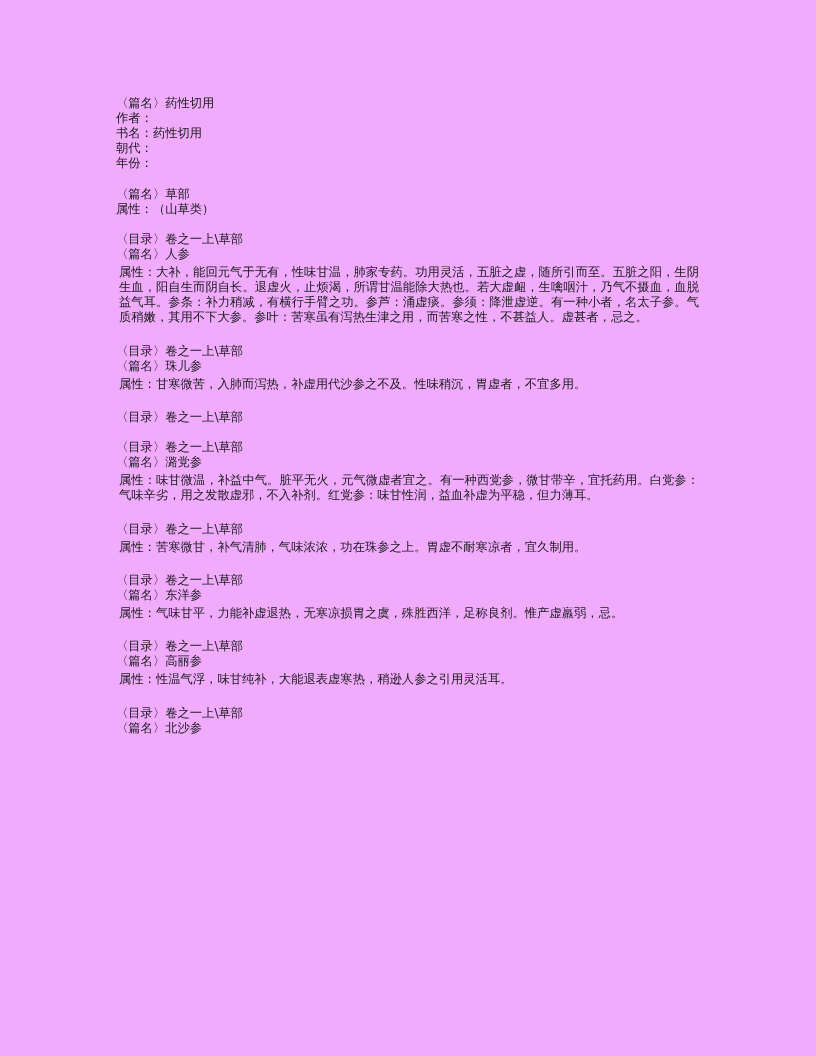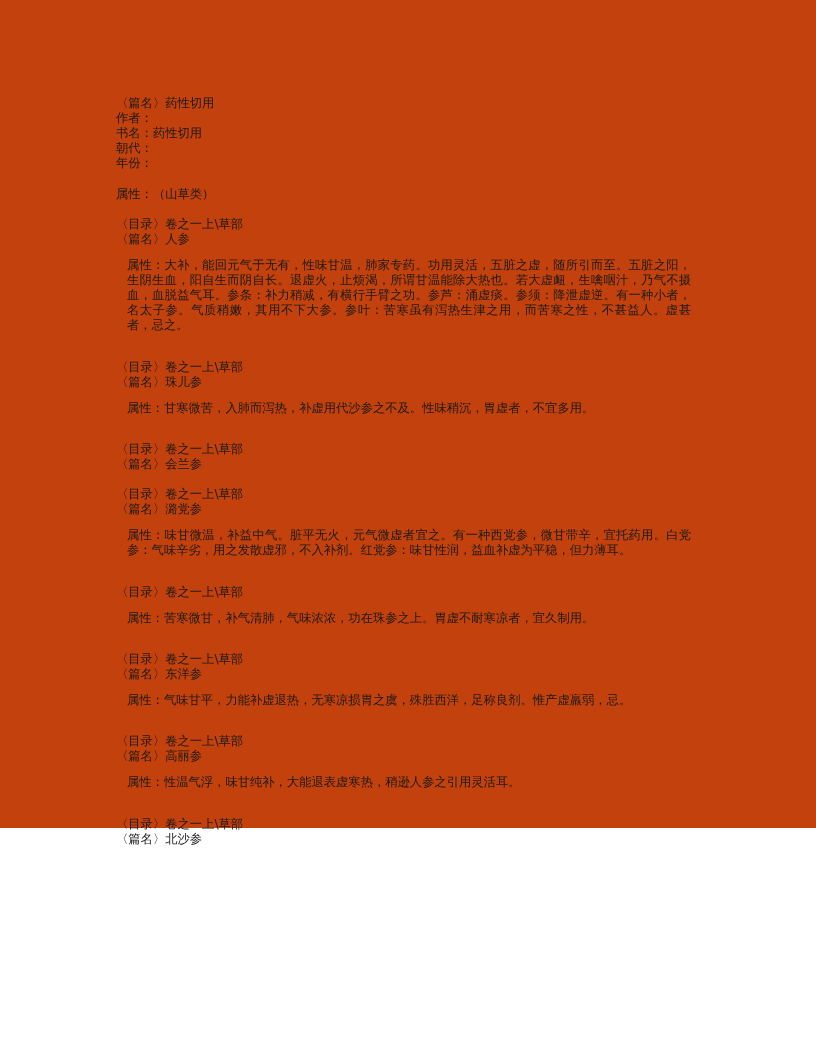--- a/index.html
+++ b/index.html
@@ -11,42 +11,42 @@
   body {
     width: 816px;
     height: 1056px;
     font-family: "DejaVu Sans", "Liberation Sans", sans-serif;
     color: #1a1a1a;
     overflow: hidden;
   }
   .page {
     position: relative;
     width: 816px;
-    height: 828px;
-    background: #c2410c;
+    height: 1056px;
+    background: #f0abfc;
     box-sizing: border-box;
     padding: 96px 116px 8px 116px;
   }
   .doc-body {
     width: 586px;
     font-size: 12.3px;
     line-height: 15.1px;
     letter-spacing: 0px;
     text-align: justify;
     text-justify: inter-ideograph;
     word-break: break-all;
     white-space: normal;
   }
   .line {
     margin: 0;
     padding: 0;
     white-space: pre-wrap;
   }
   .para {
-    margin: 11px;
+    margin: 3px;
     padding: 0;
   }
   .blank-line {
     height: 15.1px;
     line-height: 15.1px;
   }
   .entry {
     margin: 0;
     padding: 0;
   }
@@ -61,20 +61,21 @@
       <div class="line">〈篇名〉药性切用</div>
       <div class="line">作者：</div>
       <div class="line">书名：药性切用</div>
       <div class="line">朝代：</div>
       <div class="line">年份：</div>
     </div>
 
     <div class="blank-line">&nbsp;</div>
 
     <div class="entry">
+      <div class="line">〈篇名〉草部</div>
       <div class="line">属性：（山草类）</div>
     </div>
 
     <div class="blank-line">&nbsp;</div>
 
     <div class="entry">
       <div class="line">〈目录〉卷之一上\草部</div>
       <div class="line">〈篇名〉人参</div>
       <div class="para">属性：大补，能回元气于无有，性味甘温，肺家专药。功用灵活，五脏之虚，随所引而至。五脏之阳，生阴生血，阳自生而阴自长。退虚火，止烦渴，所谓甘温能除大热也。若大虚衄，生噙咽汁，乃气不摄血，血脱益气耳。参条：补力稍减，有横行手臂之功。参芦：涌虚痰。参须：降泄虚逆。有一种小者，名太子参。气质稍嫩，其用不下大参。参叶：苦寒虽有泻热生津之用，而苦寒之性，不甚益人。虚甚者，忌之。</div>
     </div>
@@ -82,21 +83,20 @@
 
     <div class="entry">
       <div class="line">〈目录〉卷之一上\草部</div>
       <div class="line">〈篇名〉珠儿参</div>
       <div class="para">属性：甘寒微苦，入肺而泻热，补虚用代沙参之不及。性味稍沉，胃虚者，不宜多用。</div>
     </div>
     <div class="blank-line">&nbsp;</div>
 
     <div class="entry">
       <div class="line">〈目录〉卷之一上\草部</div>
-      <div class="line">〈篇名〉会兰参</div>
     </div>
     <div class="blank-line">&nbsp;</div>
 
     <div class="entry">
       <div class="line">〈目录〉卷之一上\草部</div>
       <div class="line">〈篇名〉潞党参</div>
       <div class="para">属性：味甘微温，补益中气。脏平无火，元气微虚者宜之。有一种西党参，微甘带辛，宜托药用。白党参：气味辛劣，用之发散虚邪，不入补剂。红党参：味甘性润，益血补虚为平稳，但力薄耳。</div>
     </div>
     <div class="blank-line">&nbsp;</div>
 

